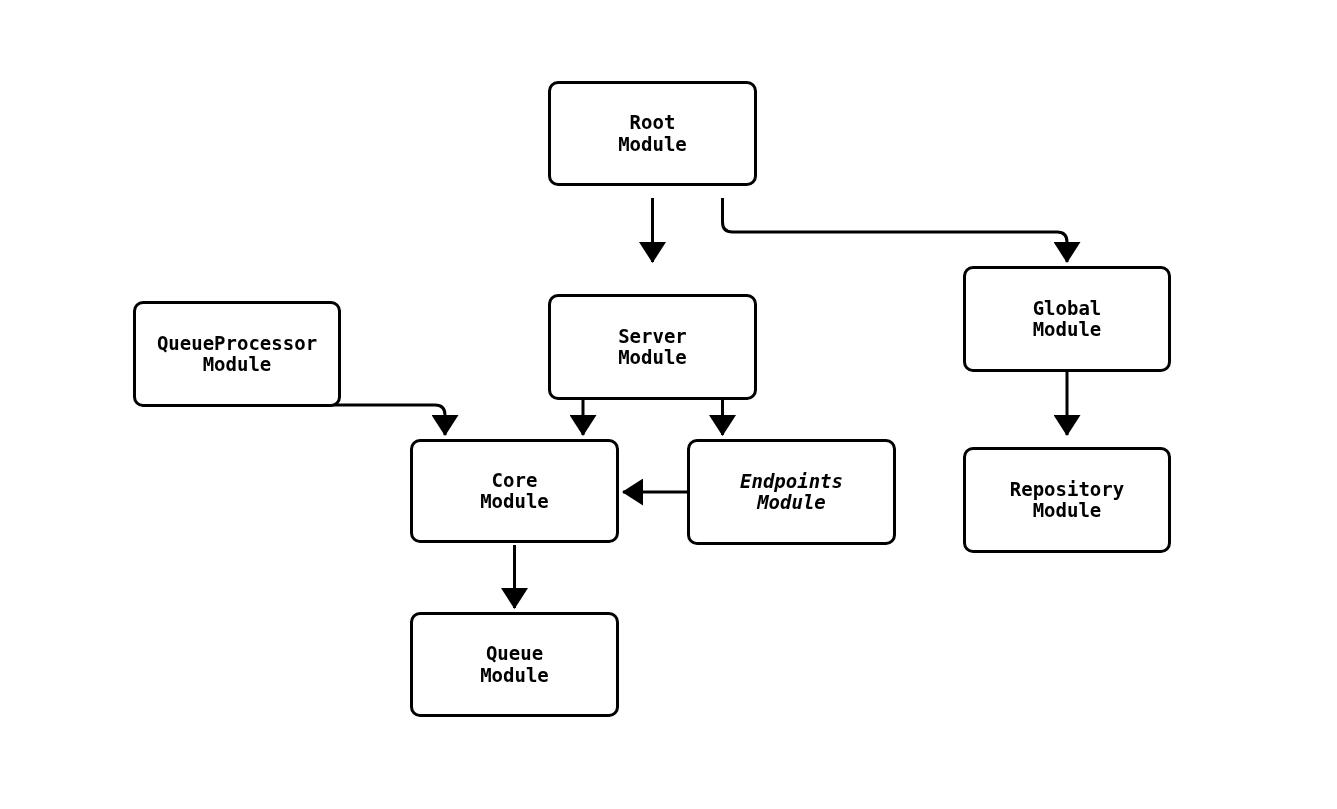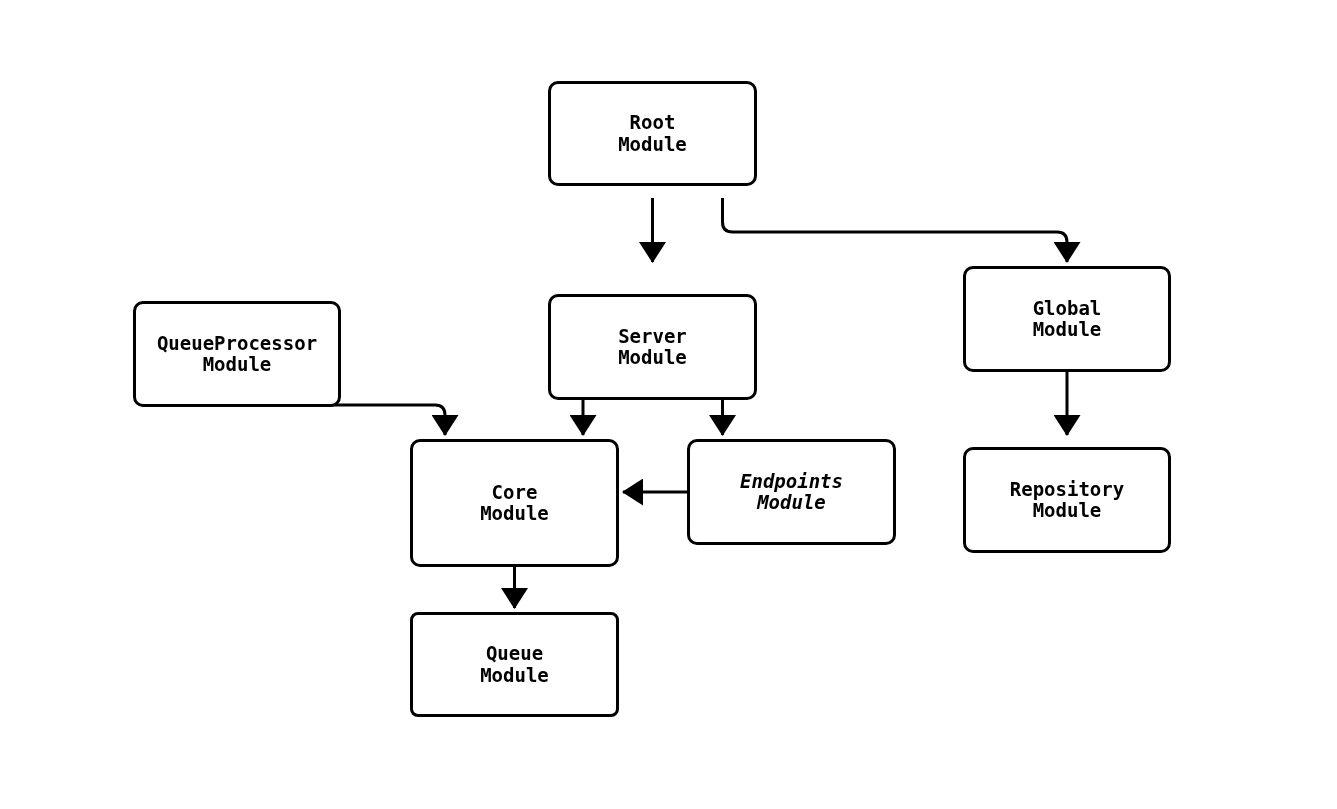--- a/index.html
+++ b/index.html
@@ -46,24 +46,24 @@
     line-height: 21.5px;
     color: #000000;
     white-space: pre-line;
     letter-spacing: 0px;
   }
   
   .node-root         { left: 548px; top: 81px;  width: 209px; height: 105px; }
   .node-queueproc    { left: 133px; top: 266px; width: 208px; height: 106px; margin-top: 35px; }
   .node-server       { left: 548px; top: 266px; width: 209px; height: 106px; margin-top: 28px; }
   .node-global       { left: 963px; top: 266px; width: 208px; height: 106px; }
-  .node-core         { left: 410px; top: 439px; width: 209px; height: 128px; }
+  .node-core         { left: 410px; top: 439px; width: 209px; height: 104px; }
   .node-endpoints    { left: 687px; top: 439px; width: 209px; height: 106px; font-style: italic; }
   .node-repository   { left: 963px; top: 439px; width: 208px; height: 106px; margin-top: 8px; }
-  .node-queue        { left: 410px; top: 612px; width: 209px; height: 105px; border-radius: 8px; }
+  .node-queue        { left: 410px; top: 612px; width: 209px; height: 105px; }
 </style>
 </head>
 <body>
 
 <div class="canvas">
 
   <svg class="edges-layer" width="1337" height="809" viewBox="0 0 1337 809" xmlns="http://www.w3.org/2000/svg">
     <defs>
       <marker id="arrowhead" markerUnits="userSpaceOnUse" markerWidth="21" markerHeight="27" viewBox="0 0 10.5 13.5" refX="10" refY="6.75" orient="auto">
         <polygon points="0,0 10.5,6.75 0,13.5" fill="#000000"></polygon>

